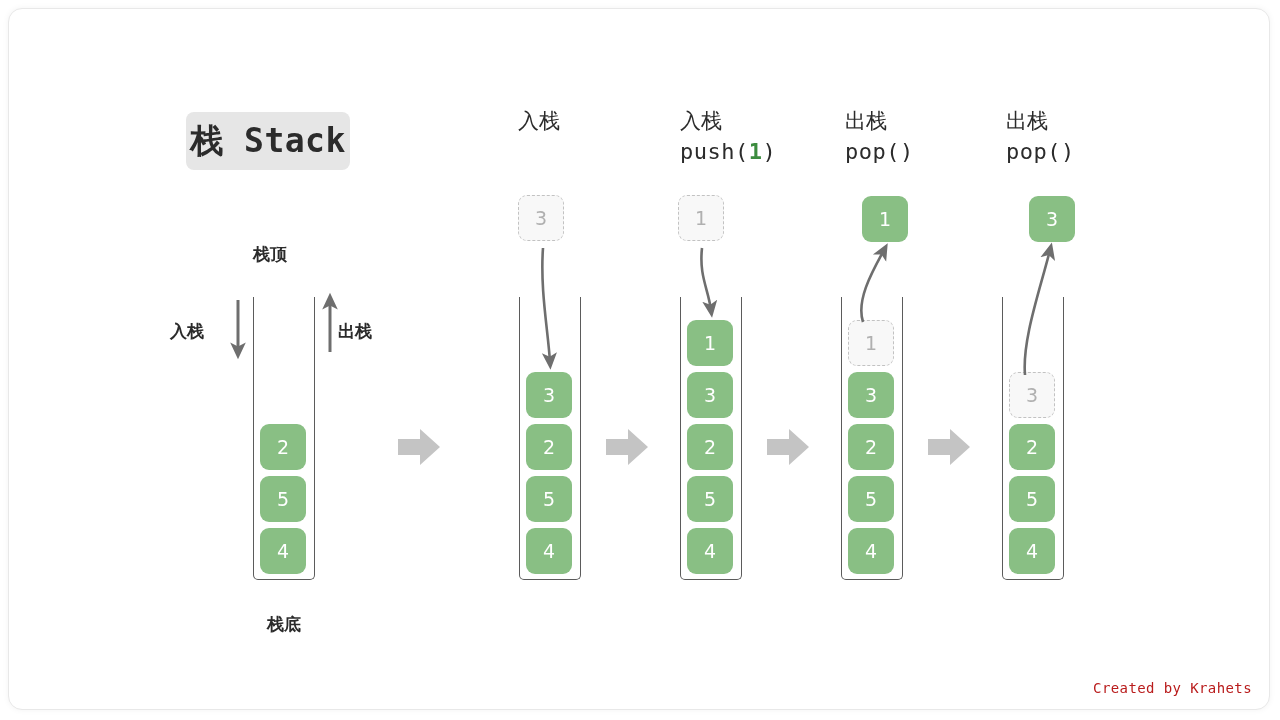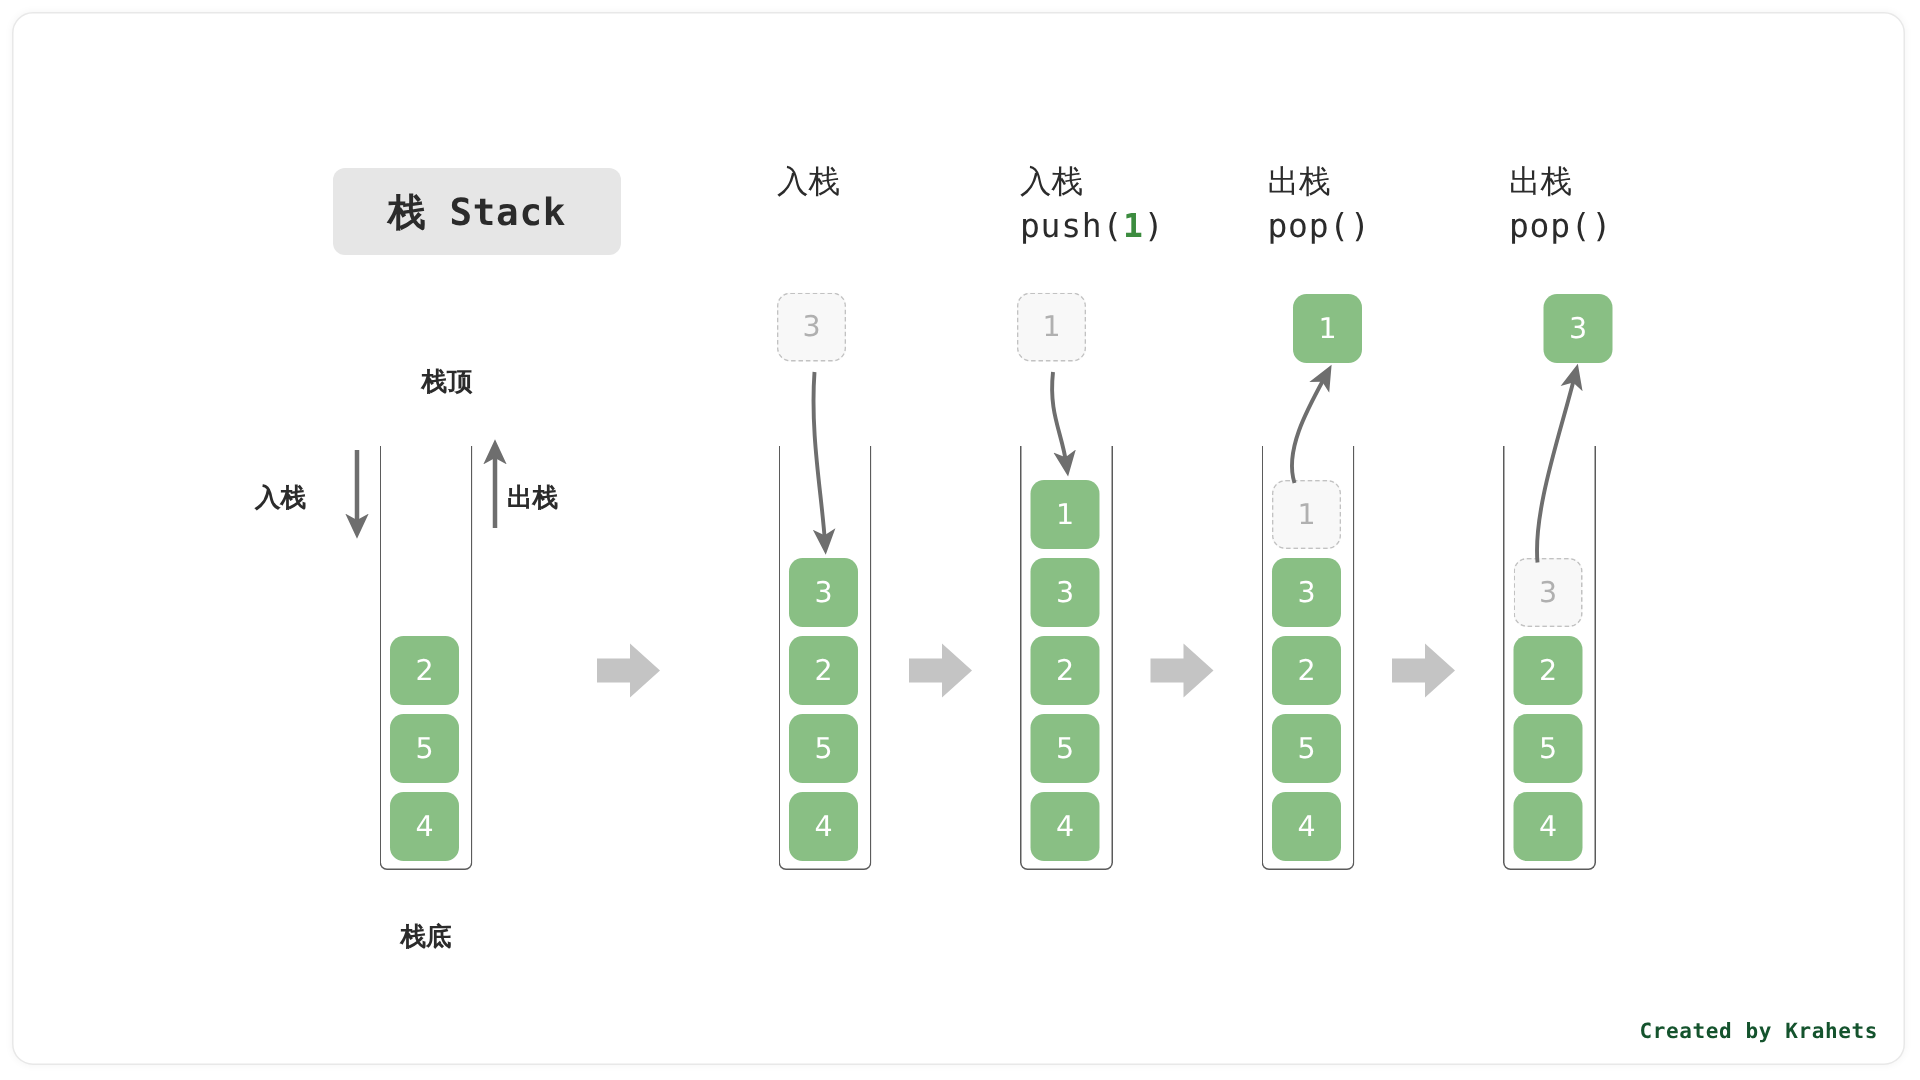--- a/index.html
+++ b/index.html
@@ -33,48 +33,47 @@
     border: 1px solid #e8e8e8;
     border-radius: 14px;
     box-shadow: 0 0 6px rgba(0,0,0,0.05);
   }
 
   
   .title-badge {
     position: absolute;
     left: 186px;
     top: 112px;
-    width: 192px;
+    width: 164px;
     height: 58px;
     background: #e6e6e6;
     border-radius: 8px;
     display: flex;
     align-items: center;
     justify-content: center;
     font-family: "DejaVu Sans Mono", "Liberation Mono", monospace;
-    font-size: 25px;
+    font-size: 33px;
     font-weight: bold;
     color: #2b2b2b;
     letter-spacing: 0.5px;
-    margin-left: 36px;
   }
 
   
   .cn-label {
     position: absolute;
     font-family: "DejaVu Sans", "Liberation Sans", sans-serif;
     font-weight: bold;
     color: #2b2b2b;
     white-space: nowrap;
   }
   .label-top {
     left: 253px;
     top: 243px;
     width: 62px;
-    text-align: right;
+    text-align: left;
     font-size: 17px;
   }
   .label-bottom {
     left: 253px;
     top: 613px;
     width: 62px;
     text-align: center;
     font-size: 17px;
   }
   .label-push-side {
@@ -160,23 +159,22 @@
     pointer-events: none;
   }
 
   
   .credit {
     position: absolute;
     right: 28px;
     bottom: 24px;
     font-family: "DejaVu Sans Mono", "Liberation Mono", monospace;
     font-size: 14px;
-    color: #14532d;
+    color: #b91c1c;
     letter-spacing: 0.4px;
-    font-weight: bold;
   }
 </style>
 </head>
 <body>
 
 <div id="canvas">
 
   <div class="card-frame"></div>
 
   <div class="title-badge">

